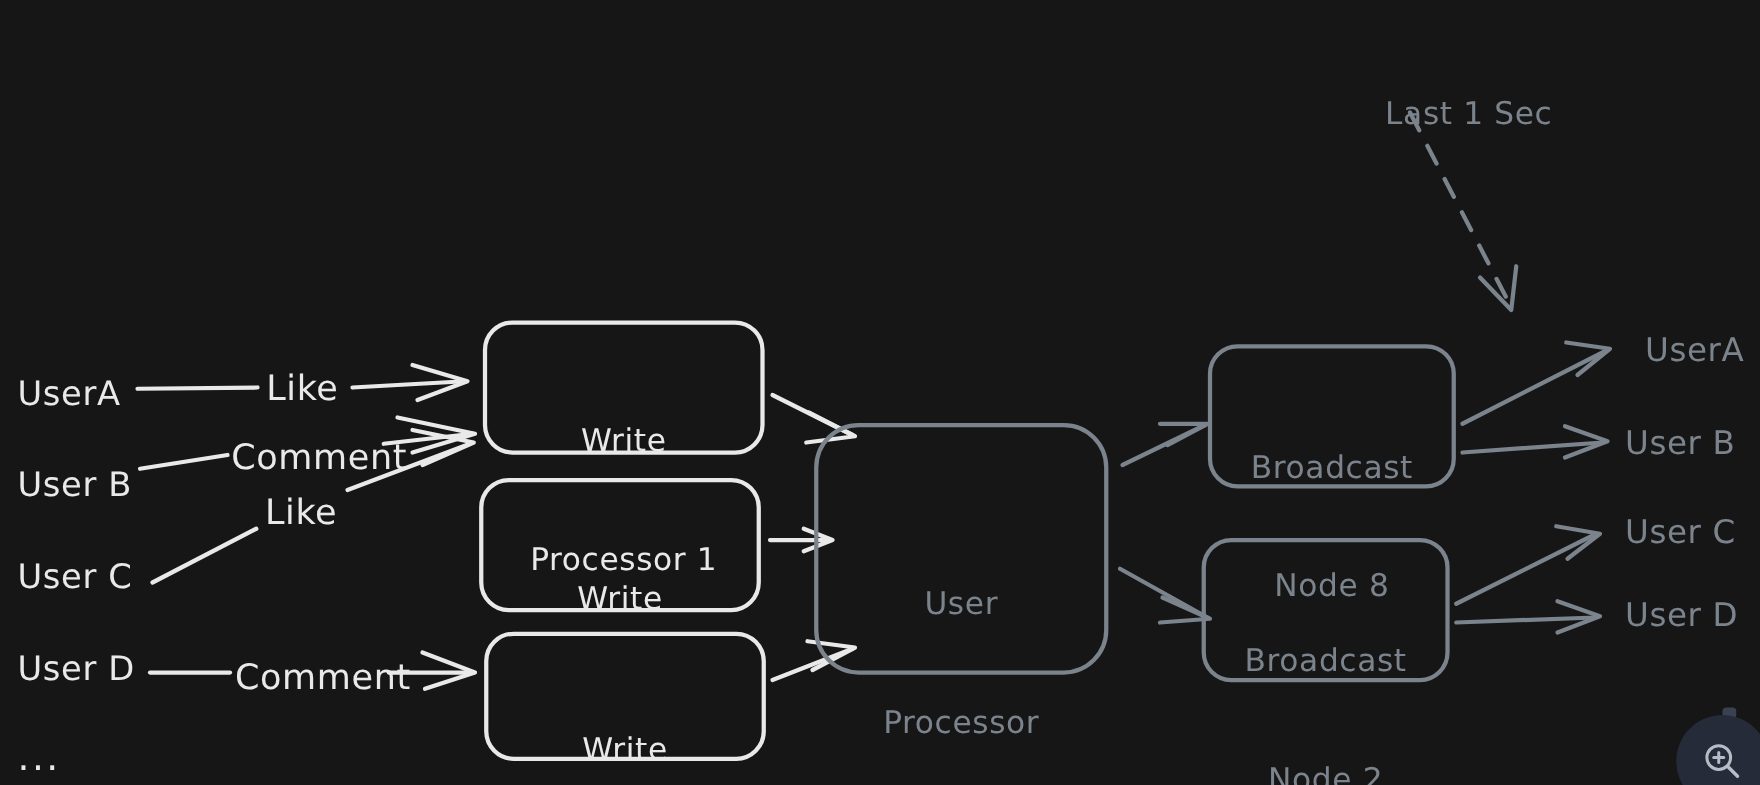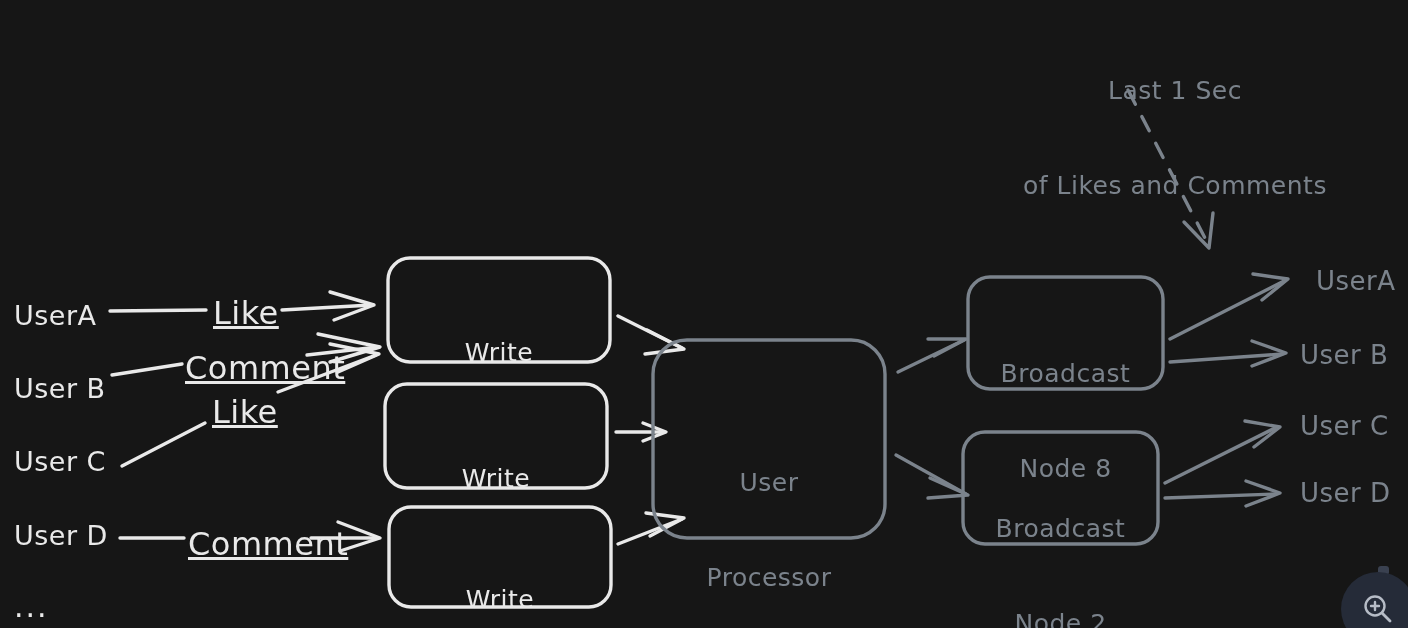--- a/index.html
+++ b/index.html
@@ -39,23 +39,22 @@
   }
   .user-left {
     font-size: 27px;
     letter-spacing: .5px;
   }
   .user-right {
     font-size: 26px;
     letter-spacing: .5px;
   }
   .edge-label {
-    font-size: 32px;
-    letter-spacing: .5px;
-    text-decoration: underline;
+    font-size: 28px;
+    letter-spacing: .5px;
   }
   .annot {
     font-size: 25px;
     text-align: center;
     letter-spacing: .5px;
   }
   .ellipsis {
     font-size: 30px;
     letter-spacing: 2px;
   }
@@ -151,36 +150,36 @@
       <path d="M1165 498 L1276 494"></path>
       <path d="M1246 481 L1280 493 L1246 506"></path>
 
       <path d="M1128 90 L1206 240" stroke-dasharray="16 14"></path>
       <path d="M1184 222 L1209 248 L1213 213"></path>
     </g>
   </svg>
 
   <div class="txt annot dim" style="left:1000px; top:12px; width:350px;">
     <div>Last 1 Sec</div>
-    <div>of Likes and Comments</div>
   </div>
 
   <div class="txt user-left bright" style="left:14px; top:299px;">UserA</div>
   <div class="txt user-left bright" style="left:14px; top:372px;">User B</div>
   <div class="txt user-left bright" style="left:14px; top:445px;">User C</div>
   <div class="txt user-left bright" style="left:14px; top:519px;">User D</div>
   <div class="txt ellipsis bright" style="left:14px; top:588px;">...</div>
 
   <div class="txt edge-label bright" style="left:213px; top:293px;">Like</div>
   <div class="txt edge-label bright" style="left:185px; top:348px;">Comment</div>
   <div class="txt edge-label bright" style="left:212px; top:392px;">Like</div>
   <div class="txt edge-label bright" style="left:188px; top:524px;">Comment</div>
 
   <div class="node-label bright" style="left:388px; top:274px; width:222px;">
     <div>Write</div>
+    <div>Processor 1</div>
   </div>
   <div class="node-label bright" style="left:385px; top:400px; width:222px;">
     <div>Write</div>
   </div>
   <div class="node-label bright" style="left:389px; top:521px; width:222px;">
     <div>Write</div>
     
   </div>
 
   <div class="node-label dim" style="left:653px; top:404px; width:232px;">

